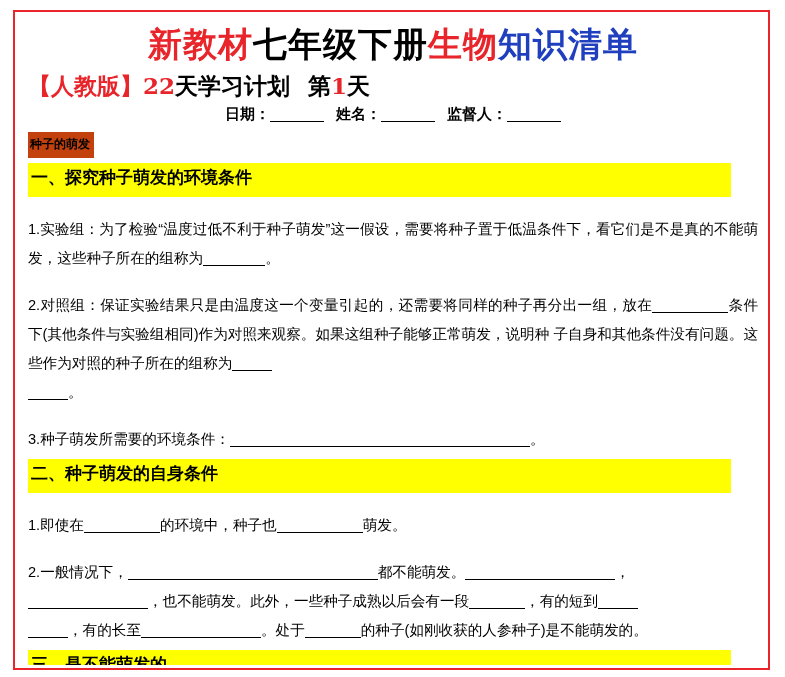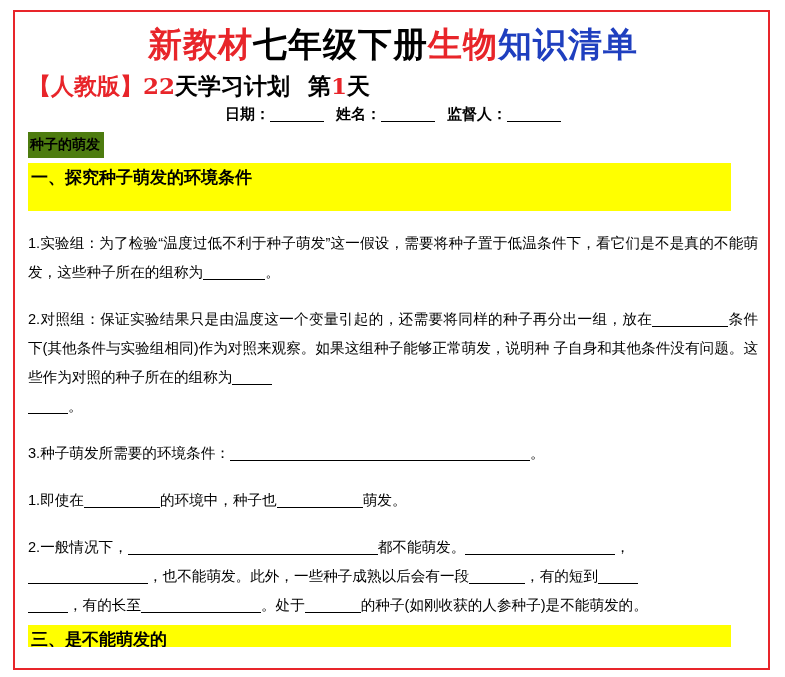--- a/index.html
+++ b/index.html
@@ -78,36 +78,36 @@
     display: inline-block;
     width: 54px;
     border-bottom: 1.6px solid #000;
     vertical-align: -3px;
   }
   .meta .sp { display: inline-block; width: 12px; }
 
   
   .sec-green {
     display: inline-block;
-    background: #4d7c0f;
+    background: #c2410c;
     color: #000;
     font-weight: bold;
-    font-size: 14px;
+    font-size: 12px;
     line-height: 23px;
     padding: 1px 4px 2px 2px;
     margin-top: 6px;
     font-family: "Liberation Sans", sans-serif;
   }
   .sec-yellow {
     background: #ffff00;
     color: #000;
     font-weight: bold;
     font-size: 17px;
     line-height: 26px;
-    padding: 2px 2px 20px 3px;
+    padding: 2px 2px 6px 3px;
     margin-top: 5px;
     width: 703px;
     box-sizing: border-box;
     font-family: "Liberation Sans", sans-serif;
   }
   .sec-yellow.cut {
     height: 15px;
     overflow: hidden;
     line-height: 26px;
   }
@@ -160,20 +160,21 @@
     <div class="sec-green">种子的萌发</div>
 
     <div class="sec-yellow">一、探究种子萌发的环境条件</div>
 
     <div class="para">1.实验组：为了检验“温度过低不利于种子萌发”这一假设，需要将种子置于低温条件下，看它们是不是真的不能萌发，这些种子所在的组称为<span class="blank-u w62"></span>。</div>
 
     <div class="para">2.对照组：保证实验结果只是由温度这一个变量引起的，还需要将同样的种子再分出一组，放在<span class="blank-u w76"></span>条件下(其他条件与实验组相同)作为对照来观察。如果这组种子能够正常萌发，说明种 子自身和其他条件没有问题。这些作为对照的种子所在的组称为<span class="blank-u w40"></span><br><span class="blank-u w40"></span>。</div>
 
     <div class="para">3.种子萌发所需要的环境条件：<span class="blank-u w300"></span>。</div>
 
+    <div class="sec-yellow">二、种子萌发的自身条件</div>
 
     <div class="para">1.即使在<span class="blank-u w76"></span>的环境中，种子也<span class="blank-u w86"></span>萌发。</div>
 
     <div class="para">2.一般情况下，<span class="blank-u w250"></span>都不能萌发。<span class="blank-u w150"></span>，<br><span class="blank-u w120"></span>，也不能萌发。此外，一些种子成熟以后会有一段<span class="blank-u w56"></span>，有的短到<span class="blank-u w40"></span><br><span class="blank-u w40"></span>，有的长至<span class="blank-u w120"></span>。处于<span class="blank-u w56"></span>的种子(如刚收获的人参种子)是不能萌发的。</div>
 
     <div class="sec-yellow cut">三、是不能萌发的</div>
 
   </div>
 </div>
 

